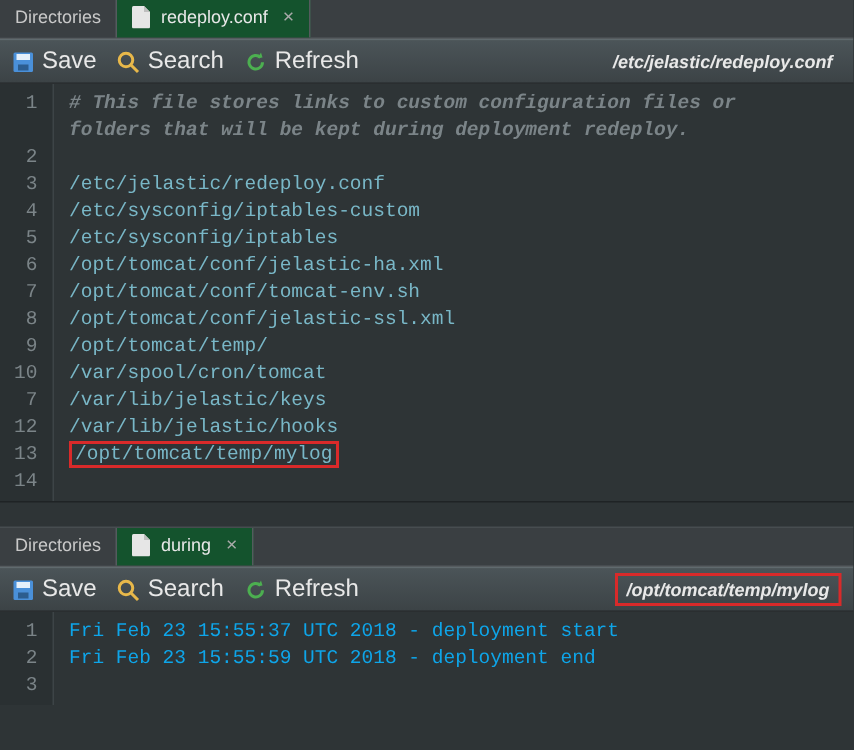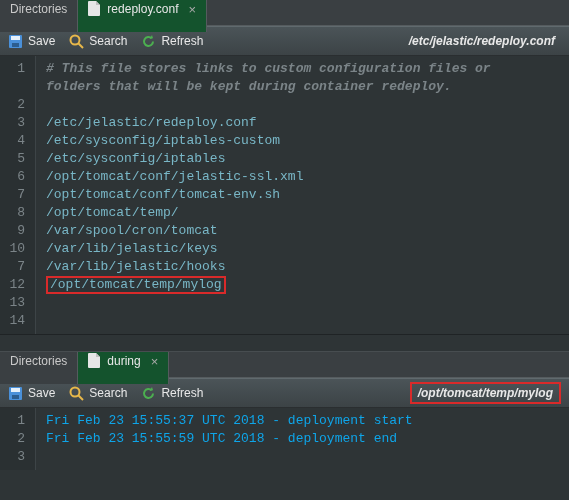--- a/index.html
+++ b/index.html
@@ -14,22 +14,22 @@
   .pane { width: 100%; }
   .tabbar {
     display: flex;
     background: #3a3f42;
     border-bottom: 1px solid #555b5e;
     height: 26px;
     align-items: stretch;
   }
   .tab {
     display: flex;
-    align-items: flex-end;
-    padding: 16px 10px;
+    align-items: flex-start;
+    padding: 4px 10px;
     font-size: 12px;
     color: #c9c9c9;
     border-right: 1px solid #555b5e;
     background: #3a3f42;
     cursor: pointer;
     gap: 6px;
   }
   .tab.active {
     background: #14532d;
     color: #e8e8e8;
@@ -50,21 +50,21 @@
     border-bottom: 1px solid #2a2e30;
     height: 30px;
     padding: 0 8px;
     gap: 14px;
   }
   .tbtn {
     display: flex;
     align-items: center;
     gap: 5px;
     color: #e8e8e8;
-    font-size: 12px;
+    font-size: 16px;
     cursor: pointer;
     text-align: center;
   }
   .tbtn .ticon { display: flex; align-items: center; }
   .toolbar-path {
     margin-left: auto;
     font-style: italic;
     font-weight: bold;
     color: #e8e8e8;
     font-size: 12px;
@@ -176,27 +176,28 @@
       <div>8</div>
       <div>9</div>
       <div>10</div>
       <div>7</div>
       <div>12</div>
       <div>13</div>
       <div>14</div>
     </div>
     <div class="code">
       <div class="line"><span class="comment"># This file stores links to custom configuration files or</span></div>
-      <div class="line"><span class="comment">folders that will be kept during container redeploy.</span></div>
+      <div class="line"><span class="comment">folders that will be kept during deployment redeploy.</span></div>
       <div class="line"></div>
       <div class="line"><span class="path">/etc/jelastic/redeploy.conf</span></div>
       <div class="line"><span class="path">/etc/sysconfig/iptables-custom</span></div>
       <div class="line"><span class="path">/etc/sysconfig/iptables</span></div>
+      <div class="line"><span class="path">/opt/tomcat/conf/jelastic-ha.xml</span></div>
+      <div class="line"><span class="path">/opt/tomcat/conf/tomcat-env.sh</span></div>
       <div class="line"><span class="path">/opt/tomcat/conf/jelastic-ssl.xml</span></div>
-      <div class="line"><span class="path">/opt/tomcat/conf/tomcat-env.sh</span></div>
       <div class="line"><span class="path">/opt/tomcat/temp/</span></div>
       <div class="line"><span class="path">/var/spool/cron/tomcat</span></div>
       <div class="line"><span class="path">/var/lib/jelastic/keys</span></div>
       <div class="line"><span class="path">/var/lib/jelastic/hooks</span></div>
       <div class="line"><span class="path hl-red">/opt/tomcat/temp/mylog</span></div>
       <div class="line"></div>
     </div>
   </div>
 </div>
 

